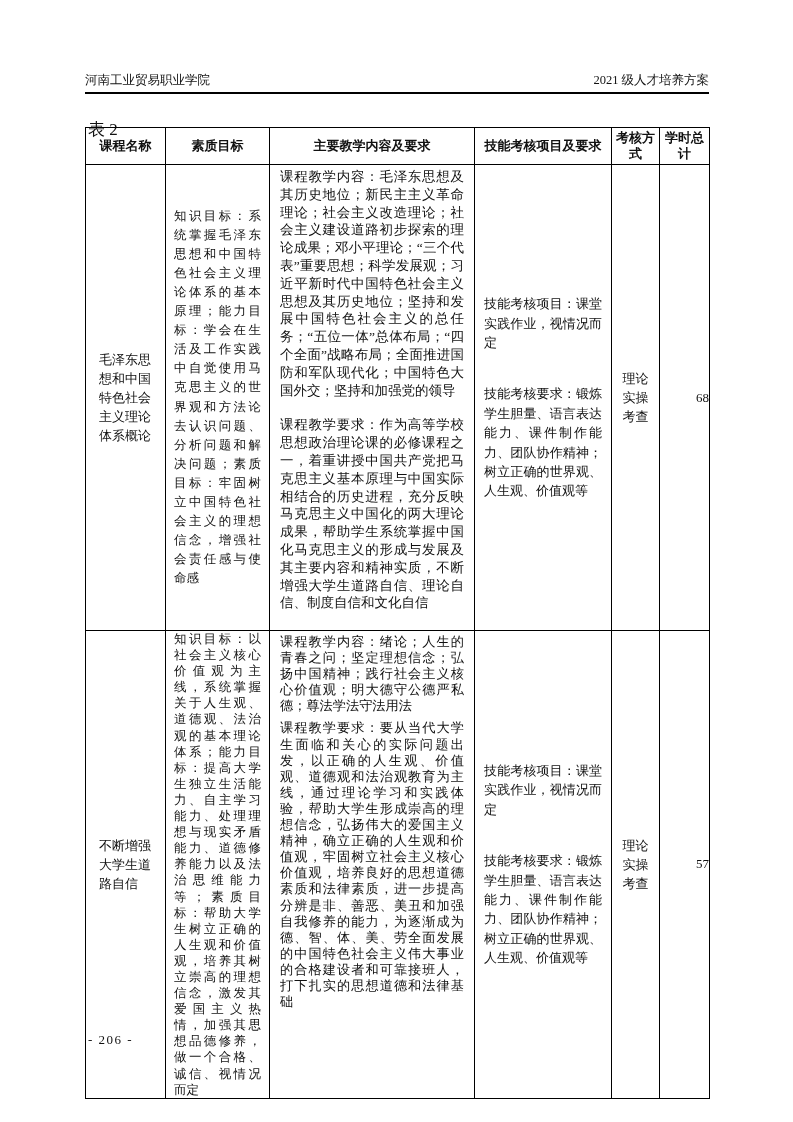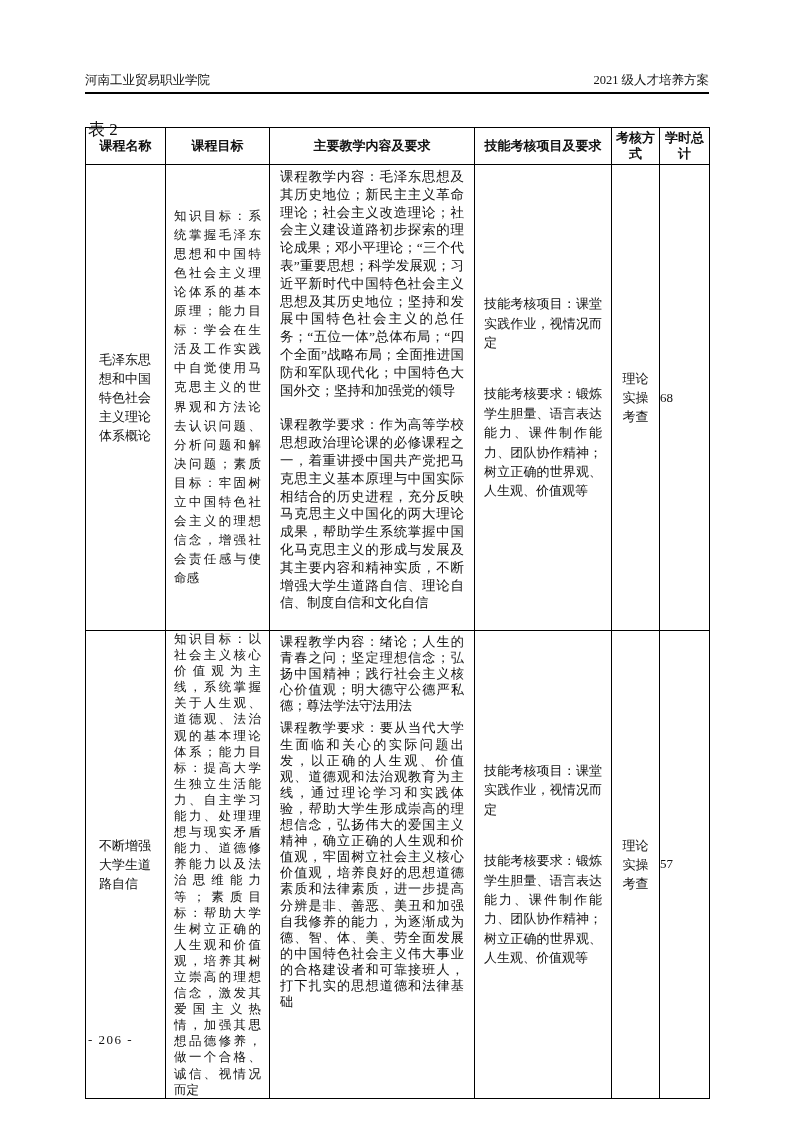--- a/index.html
+++ b/index.html
@@ -57,21 +57,21 @@
   .row2 .c-content{font-size:13.2px;line-height:16.1px;}
   .row1 .c-content .gap{margin-top:17px;}
   .row2 .c-content .gap{margin-top:6px;}
 
   .c-skill{padding:0 9px;font-size:13px;line-height:19.4px;}
   .c-skill .gap{margin-top:32px;}
 
   .c-method{text-align:center;}
   .method-block{width:27px;margin:0 auto;font-size:13px;line-height:19px;text-align:center;}
 
-  .c-hours{text-align:left;font-size:13px;margin-top:44px;}
+  .c-hours{text-align:right;font-size:13px;margin-top:44px;}
 
   .page-footer{
     position:absolute;left:88px;top:1032px;
     font-size:13px;letter-spacing:1.5px;
   }
 </style>
 </head>
 <body>
 
 <div class="page">
@@ -91,21 +91,21 @@
       <col style="width:80px">
       <col style="width:104px">
       <col style="width:205px">
       <col style="width:137px">
       <col style="width:48px">
       <col style="width:50px">
     </colgroup>
     <thead>
       <tr>
         <th>课程名称</th>
-        <th>课程目标</th>
+        <th>素质目标</th>
         <th>主要教学内容及要求</th>
         <th>技能考核项目及要求</th>
         <th>考核方式</th>
         <th>学时总计</th>
       </tr>
     </thead>
     <tbody>
       <tr class="row1">
         <td class="c-name">
           <div class="name-block">毛泽东思想和中国特色社会主义理论体系概论</div>

